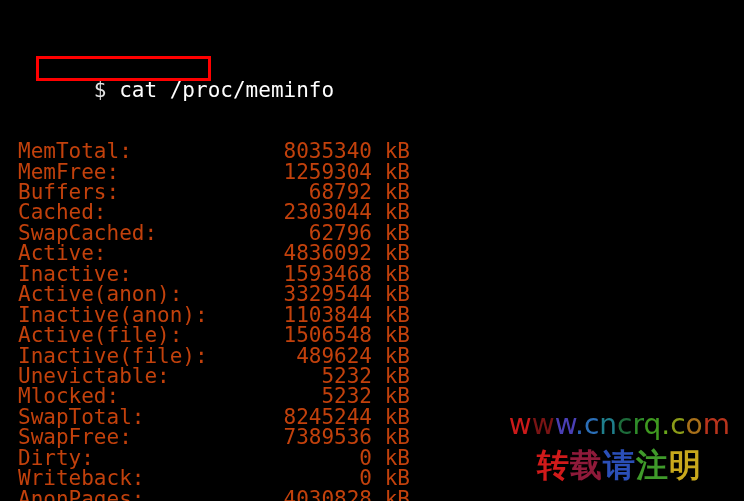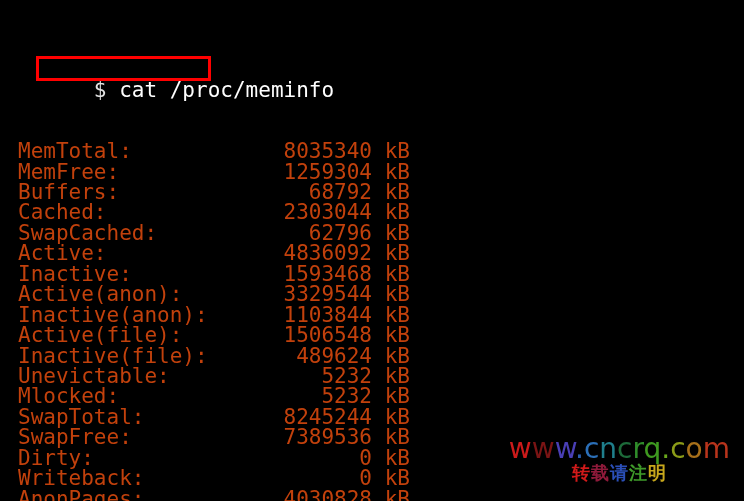--- a/index.html
+++ b/index.html
@@ -83,24 +83,24 @@
   }
   #watermark-url {
     font-family: "DejaVu Sans", "Liberation Sans", sans-serif;
     font-size: 28px;
     font-weight: 400;
     letter-spacing: 0px;
     white-space: pre;
   }
   #watermark-cn {
     font-family: "DejaVu Sans", "Liberation Sans", sans-serif;
-    font-size: 18px;
+    font-size: 32px;
     font-weight: 700;
     letter-spacing: 1px;
-    margin-top: 1px;
+    margin-top: 10px;
     white-space: pre;
   }
   .wm-ch { display: inline; }
 </style>
 </head>
 <body>
 
 <div id="terminal">
 
   <div id="term-lines">

